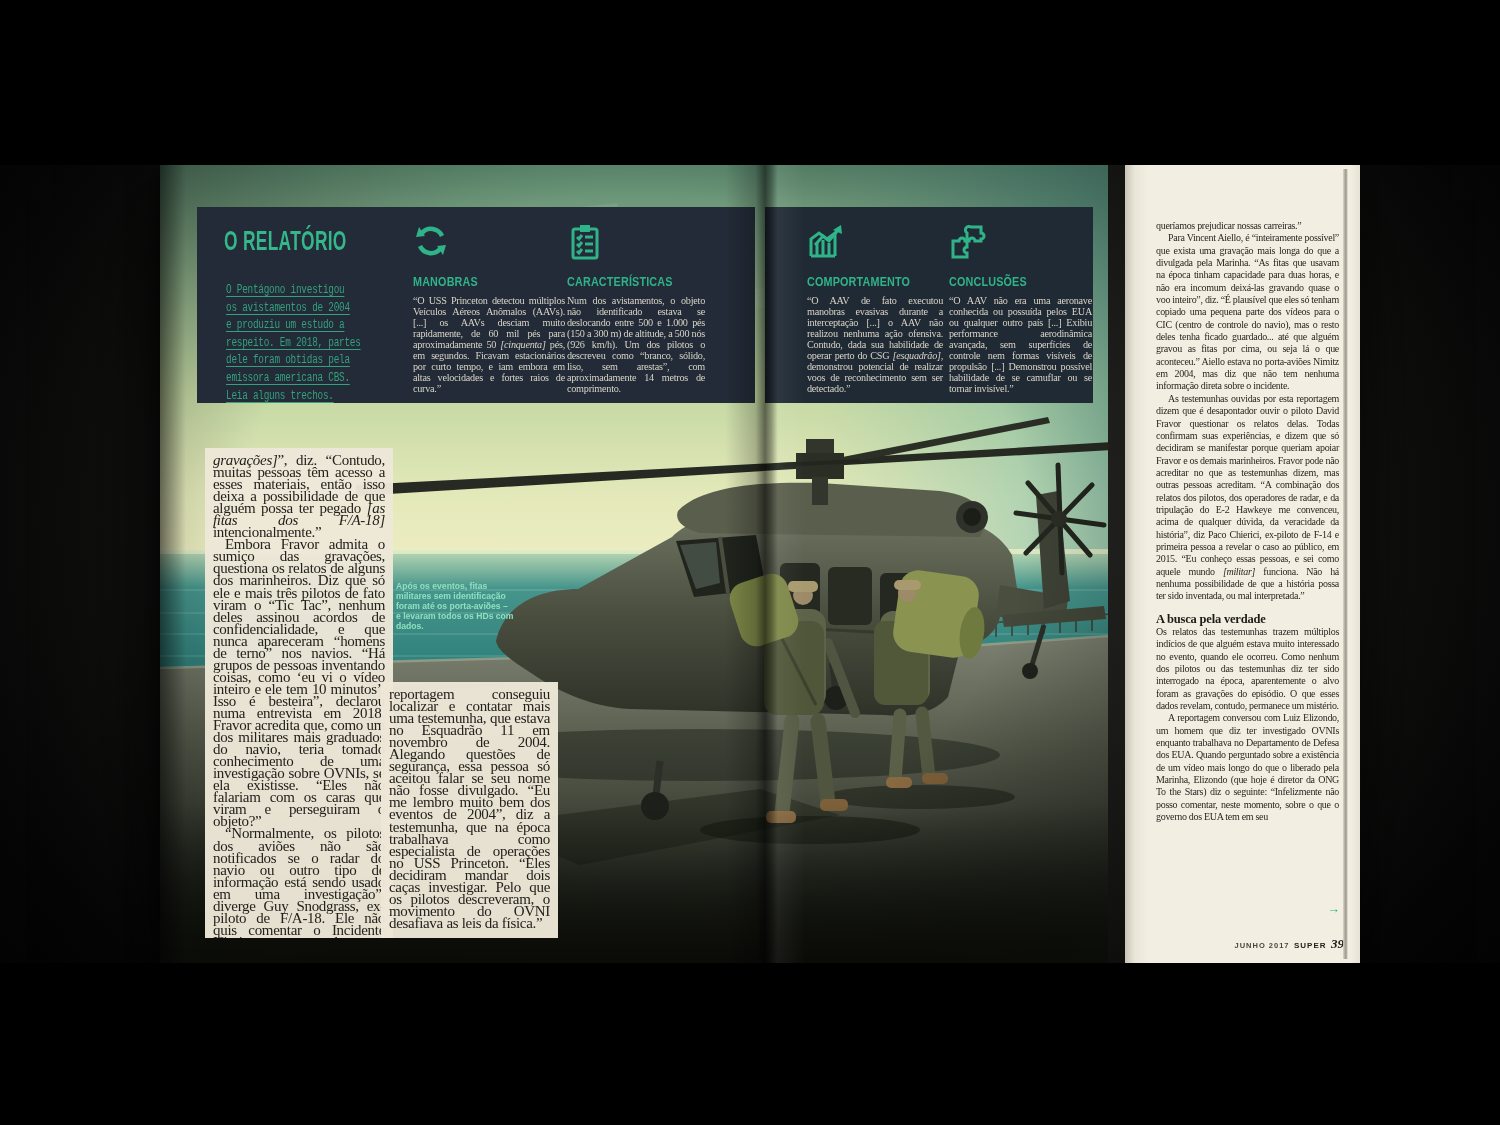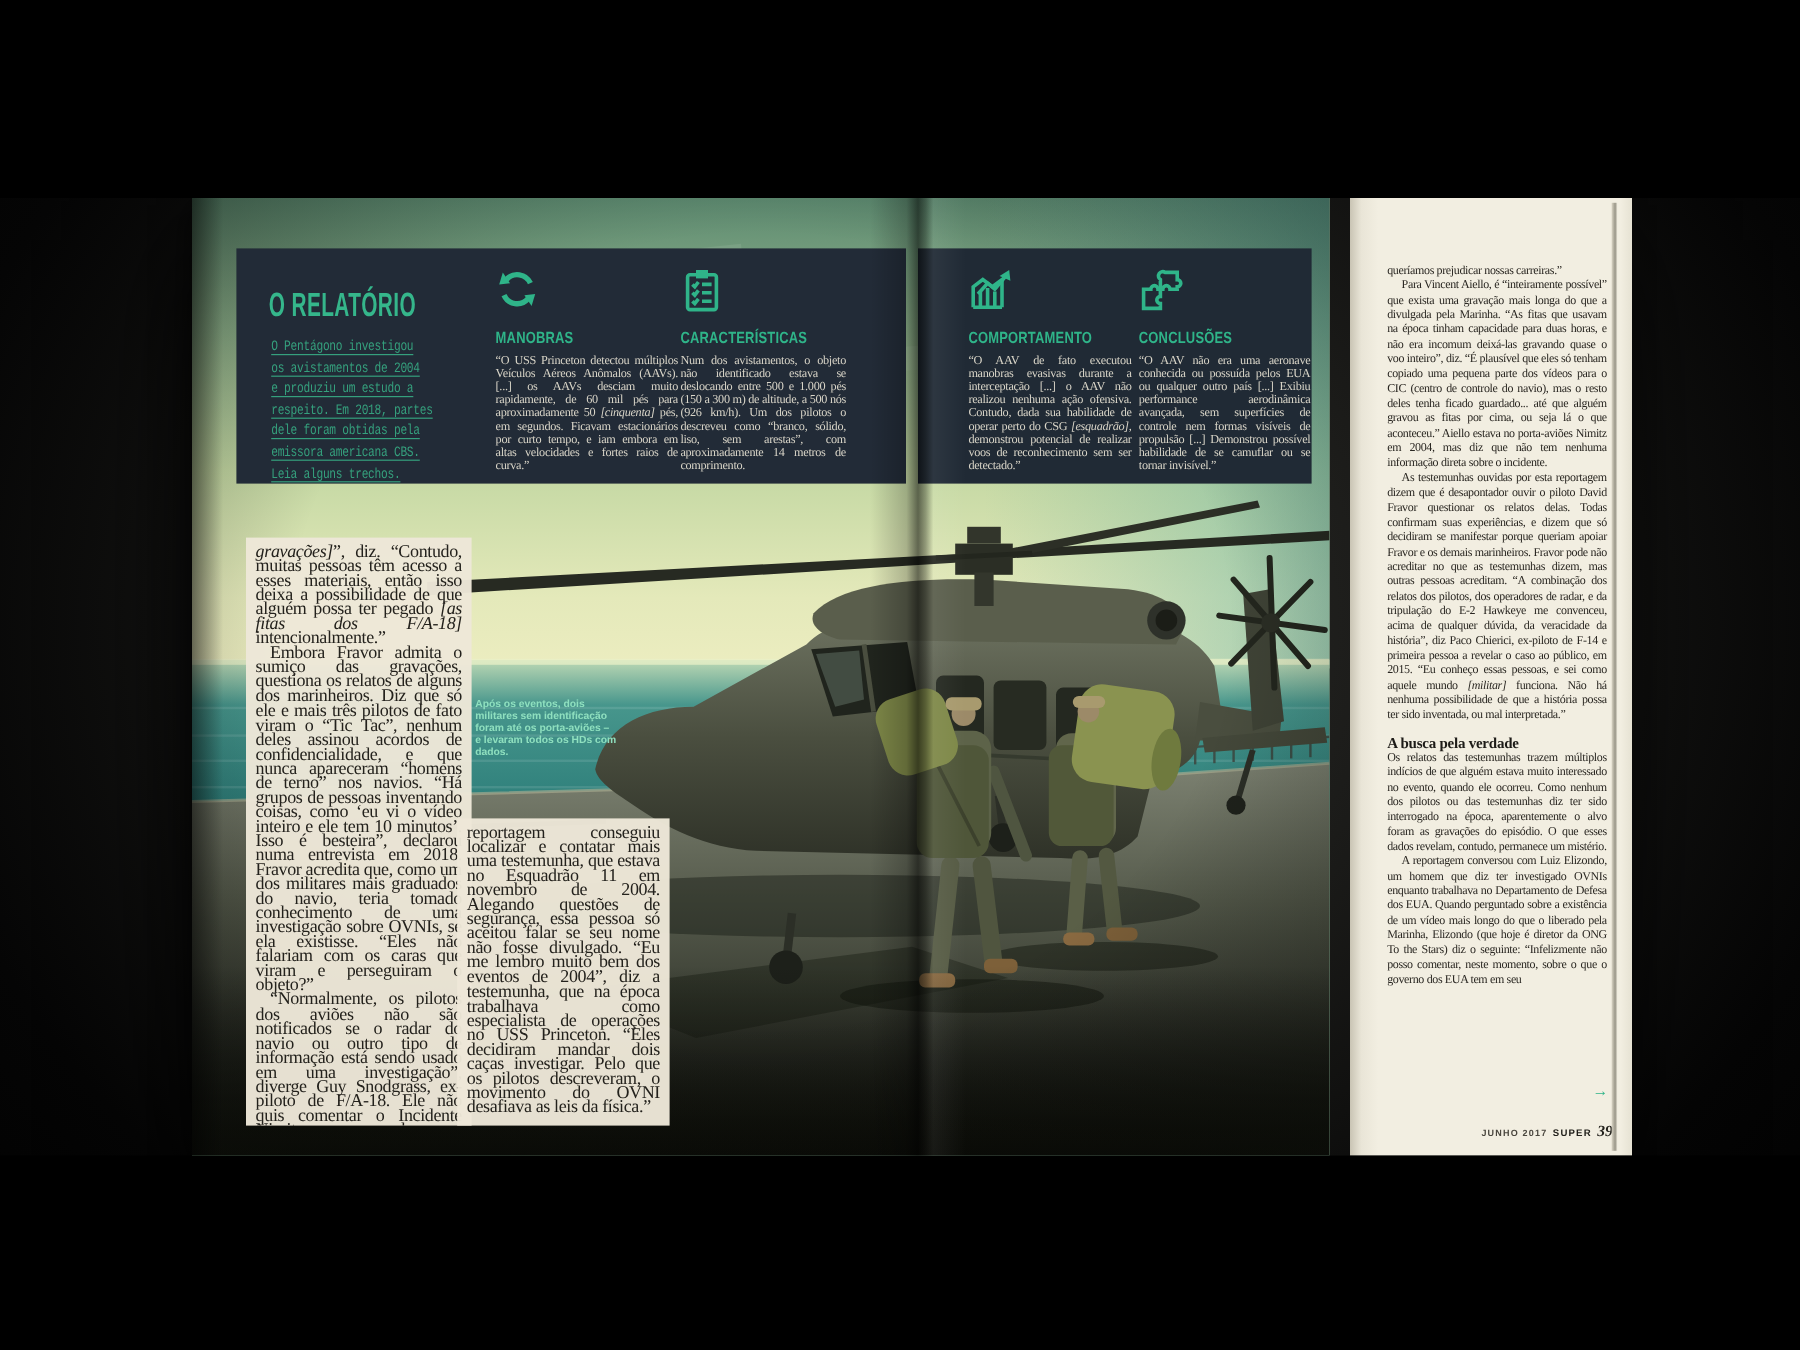--- a/index.html
+++ b/index.html
@@ -21,21 +21,21 @@
     background:linear-gradient(90deg, rgba(0,0,0,0) 0%, rgba(0,0,0,.22) 38%, rgba(0,0,0,.55) 50%, rgba(20,20,18,.35) 58%, rgba(255,255,255,.06) 66%, rgba(0,0,0,0) 100%);}
   .left-edge{position:absolute;left:0;top:0;width:26px;height:798px;z-index:40;pointer-events:none;
     background:linear-gradient(90deg, rgba(0,0,0,.5), rgba(0,0,0,0));}
 
   
   .banner-bg{position:absolute;top:42px;height:196px;background:#222b37;z-index:10;}
   .banner-bg.left{left:37px;width:558px;}
   .banner-bg.right{left:605px;width:328px;background:#202a35;}
   .banner-content{position:absolute;left:0;top:0;width:948px;height:798px;z-index:20;}
 
-  .report-title{position:absolute;left:64px;top:73px;white-space:nowrap;}
+  .report-title{position:absolute;left:64px;top:60px;white-space:nowrap;}
   .report-title span{display:inline-block;transform:scaleX(.62);transform-origin:0 50%;
     font-size:28px;font-weight:bold;letter-spacing:.5px;color:#35b68b;}
   .intro{position:absolute;left:66px;top:93px;width:180px;margin-top:21px;}
   .intro-line{display:block;height:17.6px;white-space:nowrap;}
   .intro-line span{display:inline-block;transform:scaleX(.78);transform-origin:0 50%;
     font-family:"Liberation Mono", monospace;font-size:12px;letter-spacing:-.3px;color:#35a07d;
     text-decoration:underline;text-underline-offset:3px;}
 
   .b-col{position:absolute;top:58px;}
   .b-col .icn{height:46px;}
@@ -305,21 +305,21 @@
                 <line x1="22" y1="33" x2="22" y2="20"></line>
               <polyline points="8,22 16,13 22,18 32,6"></polyline>
               <polygon points="34,2 35,11 26,7" fill="#2fb489" stroke="none"></polygon>
             </svg>
           </div>
           <h3><span>COMPORTAMENTO</span></h3>
           <div class="quote">“O AAV de fato executou manobras evasivas durante a interceptação [...] o AAV não realizou nenhuma ação ofensiva. Contudo, dada sua habilidade de operar perto do CSG <i>[esquadrão]</i>, demonstrou potencial de realizar voos de reconhecimento sem ser detectado.”</div>
         </div>
       </div>
 
-      <div class="caption">Após os eventos, dois militares sem identificação foram até os porta-aviões – e levaram todos os HDs com dados.</div>
+      <div class="caption">Após os eventos, fitas militares sem identificação foram até os porta-aviões – e levaram todos os HDs com dados.</div>
 
       <div class="tbox box1">
         <p><i>gravações]</i>”, diz. “Contudo, muitas pessoas têm acesso a esses materiais, então isso deixa a possibilidade de que alguém possa ter pegado <i>[as fitas dos F/A-18]</i> intencionalmente.”</p>
         <p class="ind">Embora Fravor admita o sumiço das gravações, questiona os relatos de alguns dos marinheiros. Diz que só ele e mais três pilotos de fato viram o “Tic Tac”, nenhum deles assinou acordos de confidencialidade, e que nunca apareceram “homens de terno” nos navios. “Há grupos de pessoas inventando coisas, como ‘eu vi o vídeo inteiro e ele tem 10 minutos’. Isso é besteira”, declarou numa entrevista em 2018. Fravor acredita que, como um dos militares mais graduados do navio, teria tomado conhecimento de uma investigação sobre OVNIs, se ela existisse. “Eles não falariam com os caras que viram e perseguiram o objeto?”</p>
         <p class="ind">“Normalmente, os pilotos dos aviões não são notificados se o radar do navio ou outro tipo de informação está sendo usado em uma investigação”, diverge Guy Snodgrass, ex-piloto de F/A-18. Ele não quis comentar o Incidente Nimitz, mas conhece o copiloto que participou da interceptação dos OVNIs, junto com David Fravor. “É um oficial talentoso e dedicado à aviação naval”, diz Snodgrass. Esse indivíduo nunca se pronunciou publicamente – e não terá seu nome revelado nesta reportagem, pois ainda trabalha na Marinha. “Ele tem o discernimento para caracterizar corretamente qualquer coisa fora do comum que possa ter visto. Então eu daria credibilidade ao relato dele”, afirma.</p>
         <p class="ind">Ao investigar essas esquadrão, a</p>
       </div>
       <div class="tbox box2">
         <p>reportagem conseguiu localizar e contatar mais uma testemunha, que estava no Esquadrão 11 em novembro de 2004. Alegando questões de segurança, essa pessoa só aceitou falar se seu nome não fosse divulgado. “Eu me lembro muito bem dos eventos de 2004”, diz a testemunha, que na época trabalhava como especialista de operações no USS Princeton. “Eles decidiram mandar dois caças investigar. Pelo que os pilotos descreveram, o movimento do OVNI desafiava as leis da física.”</p>
       </div>

